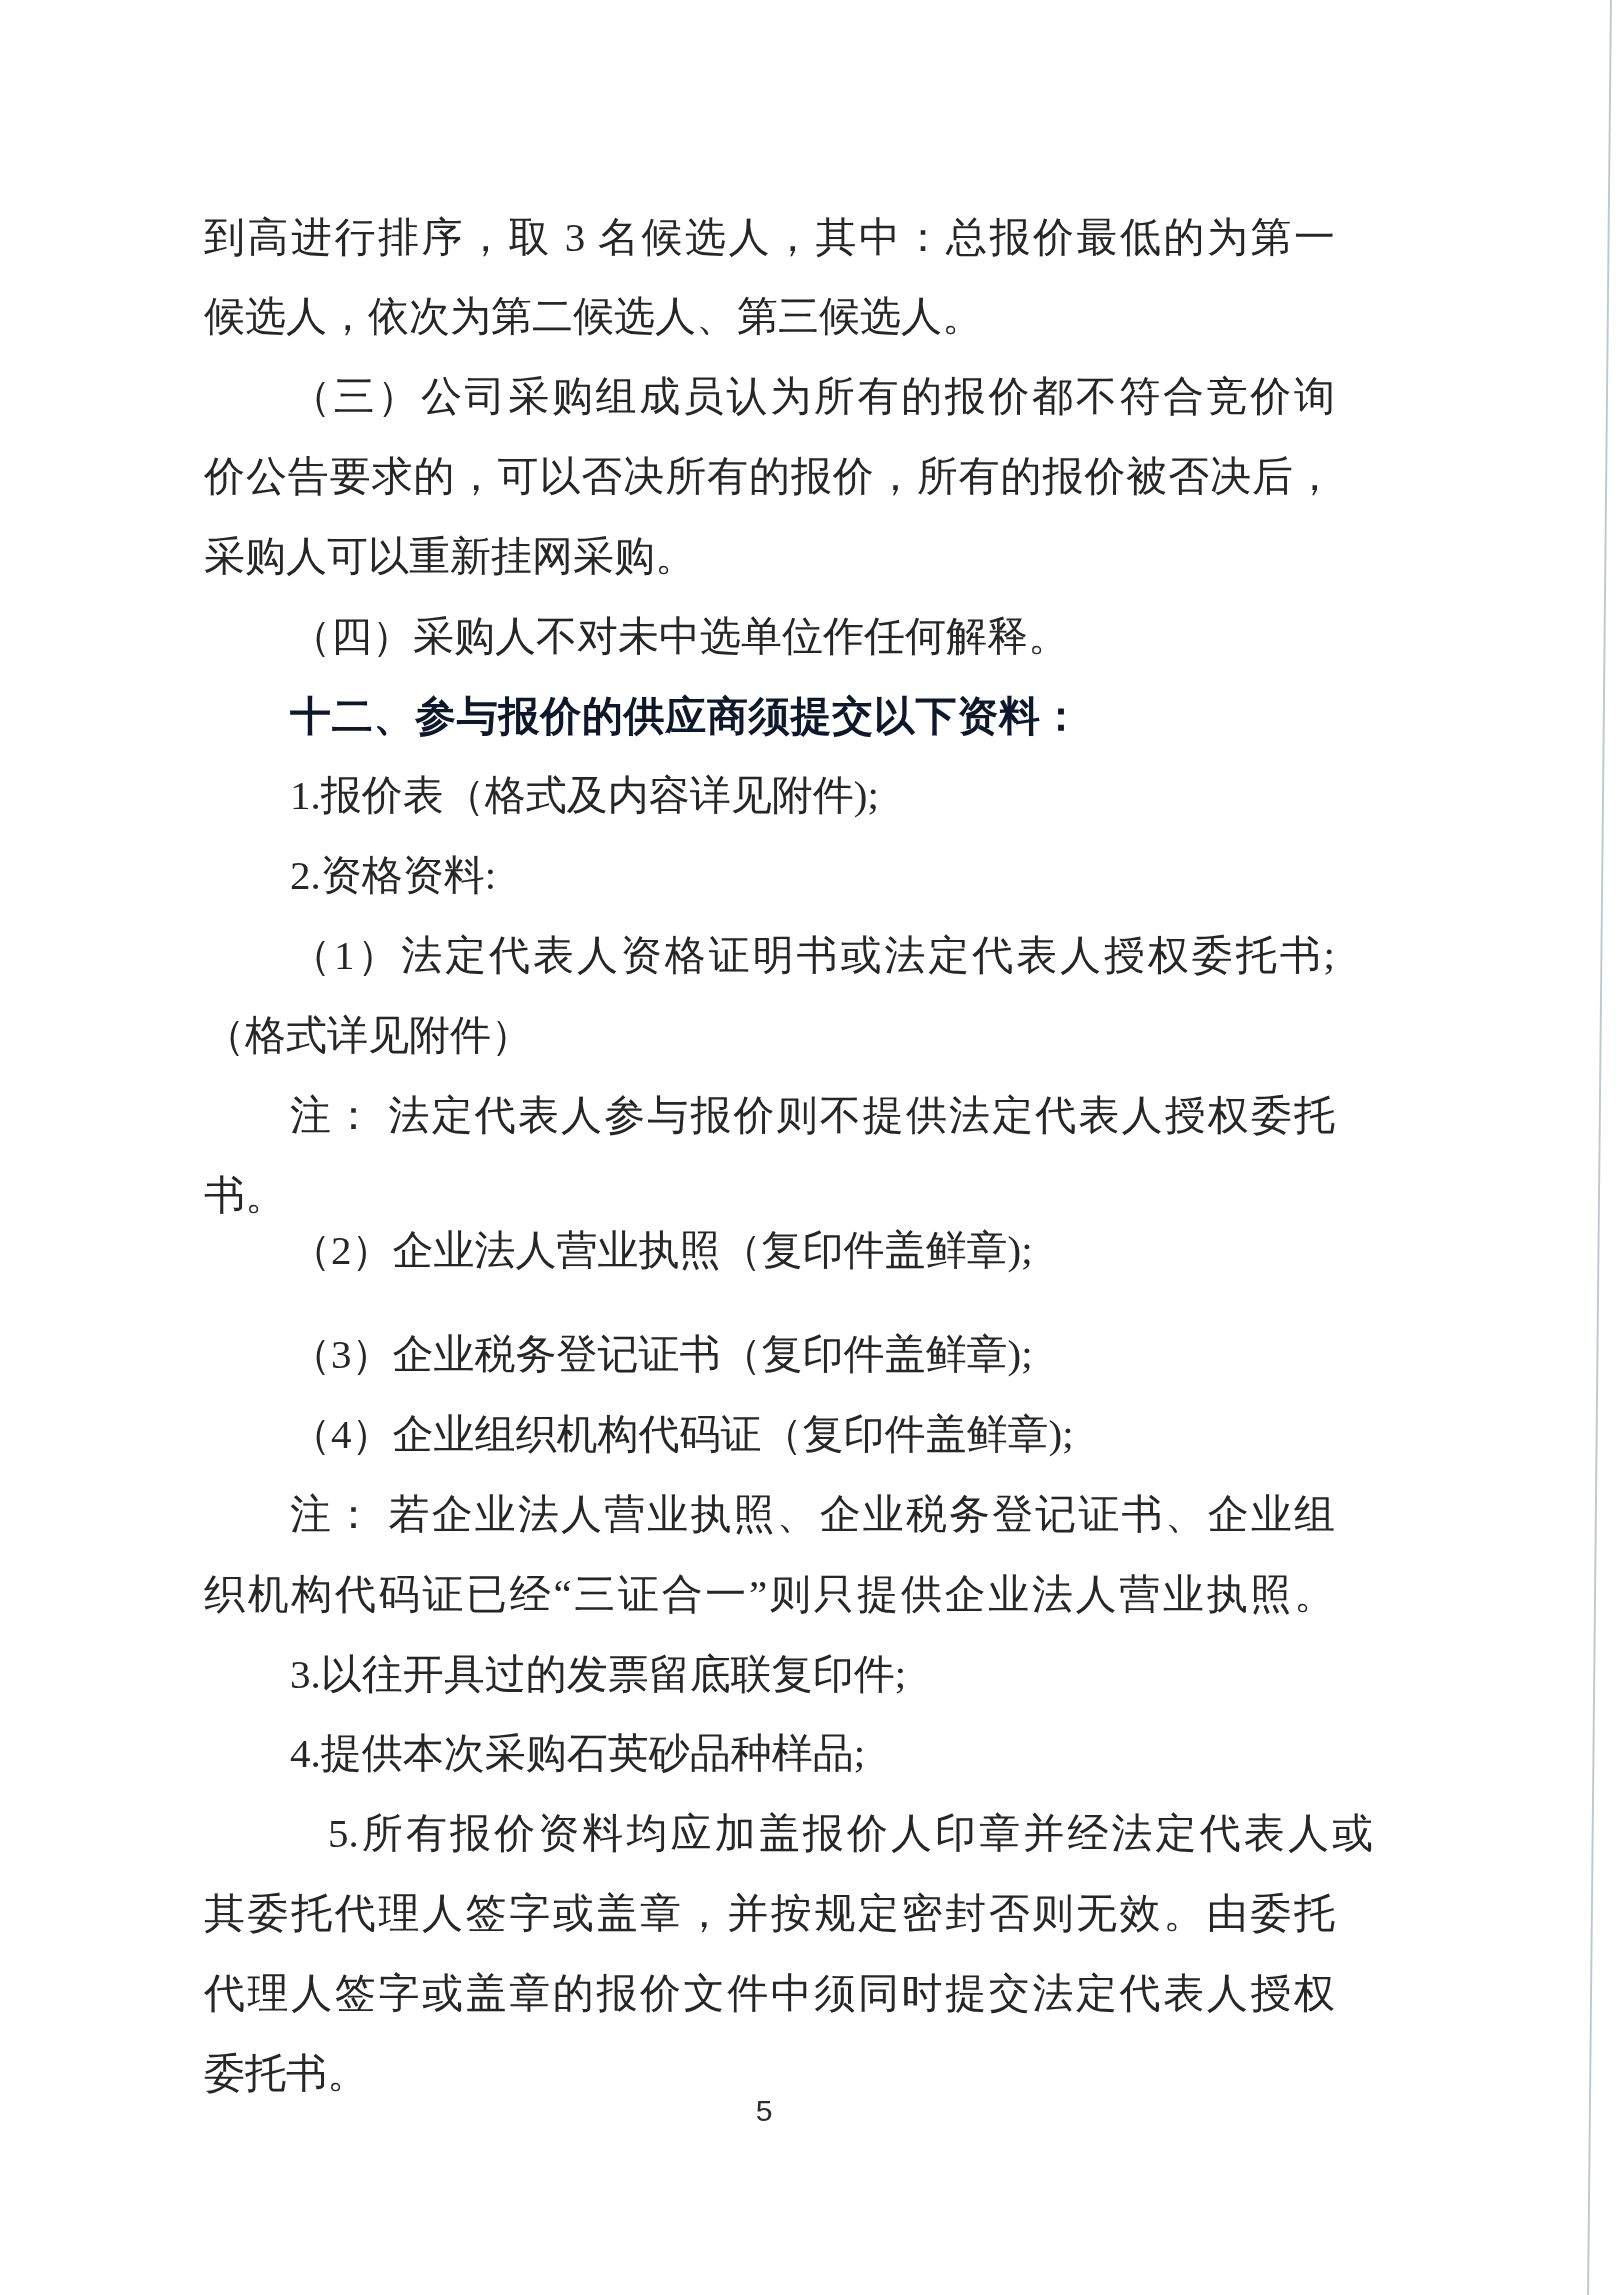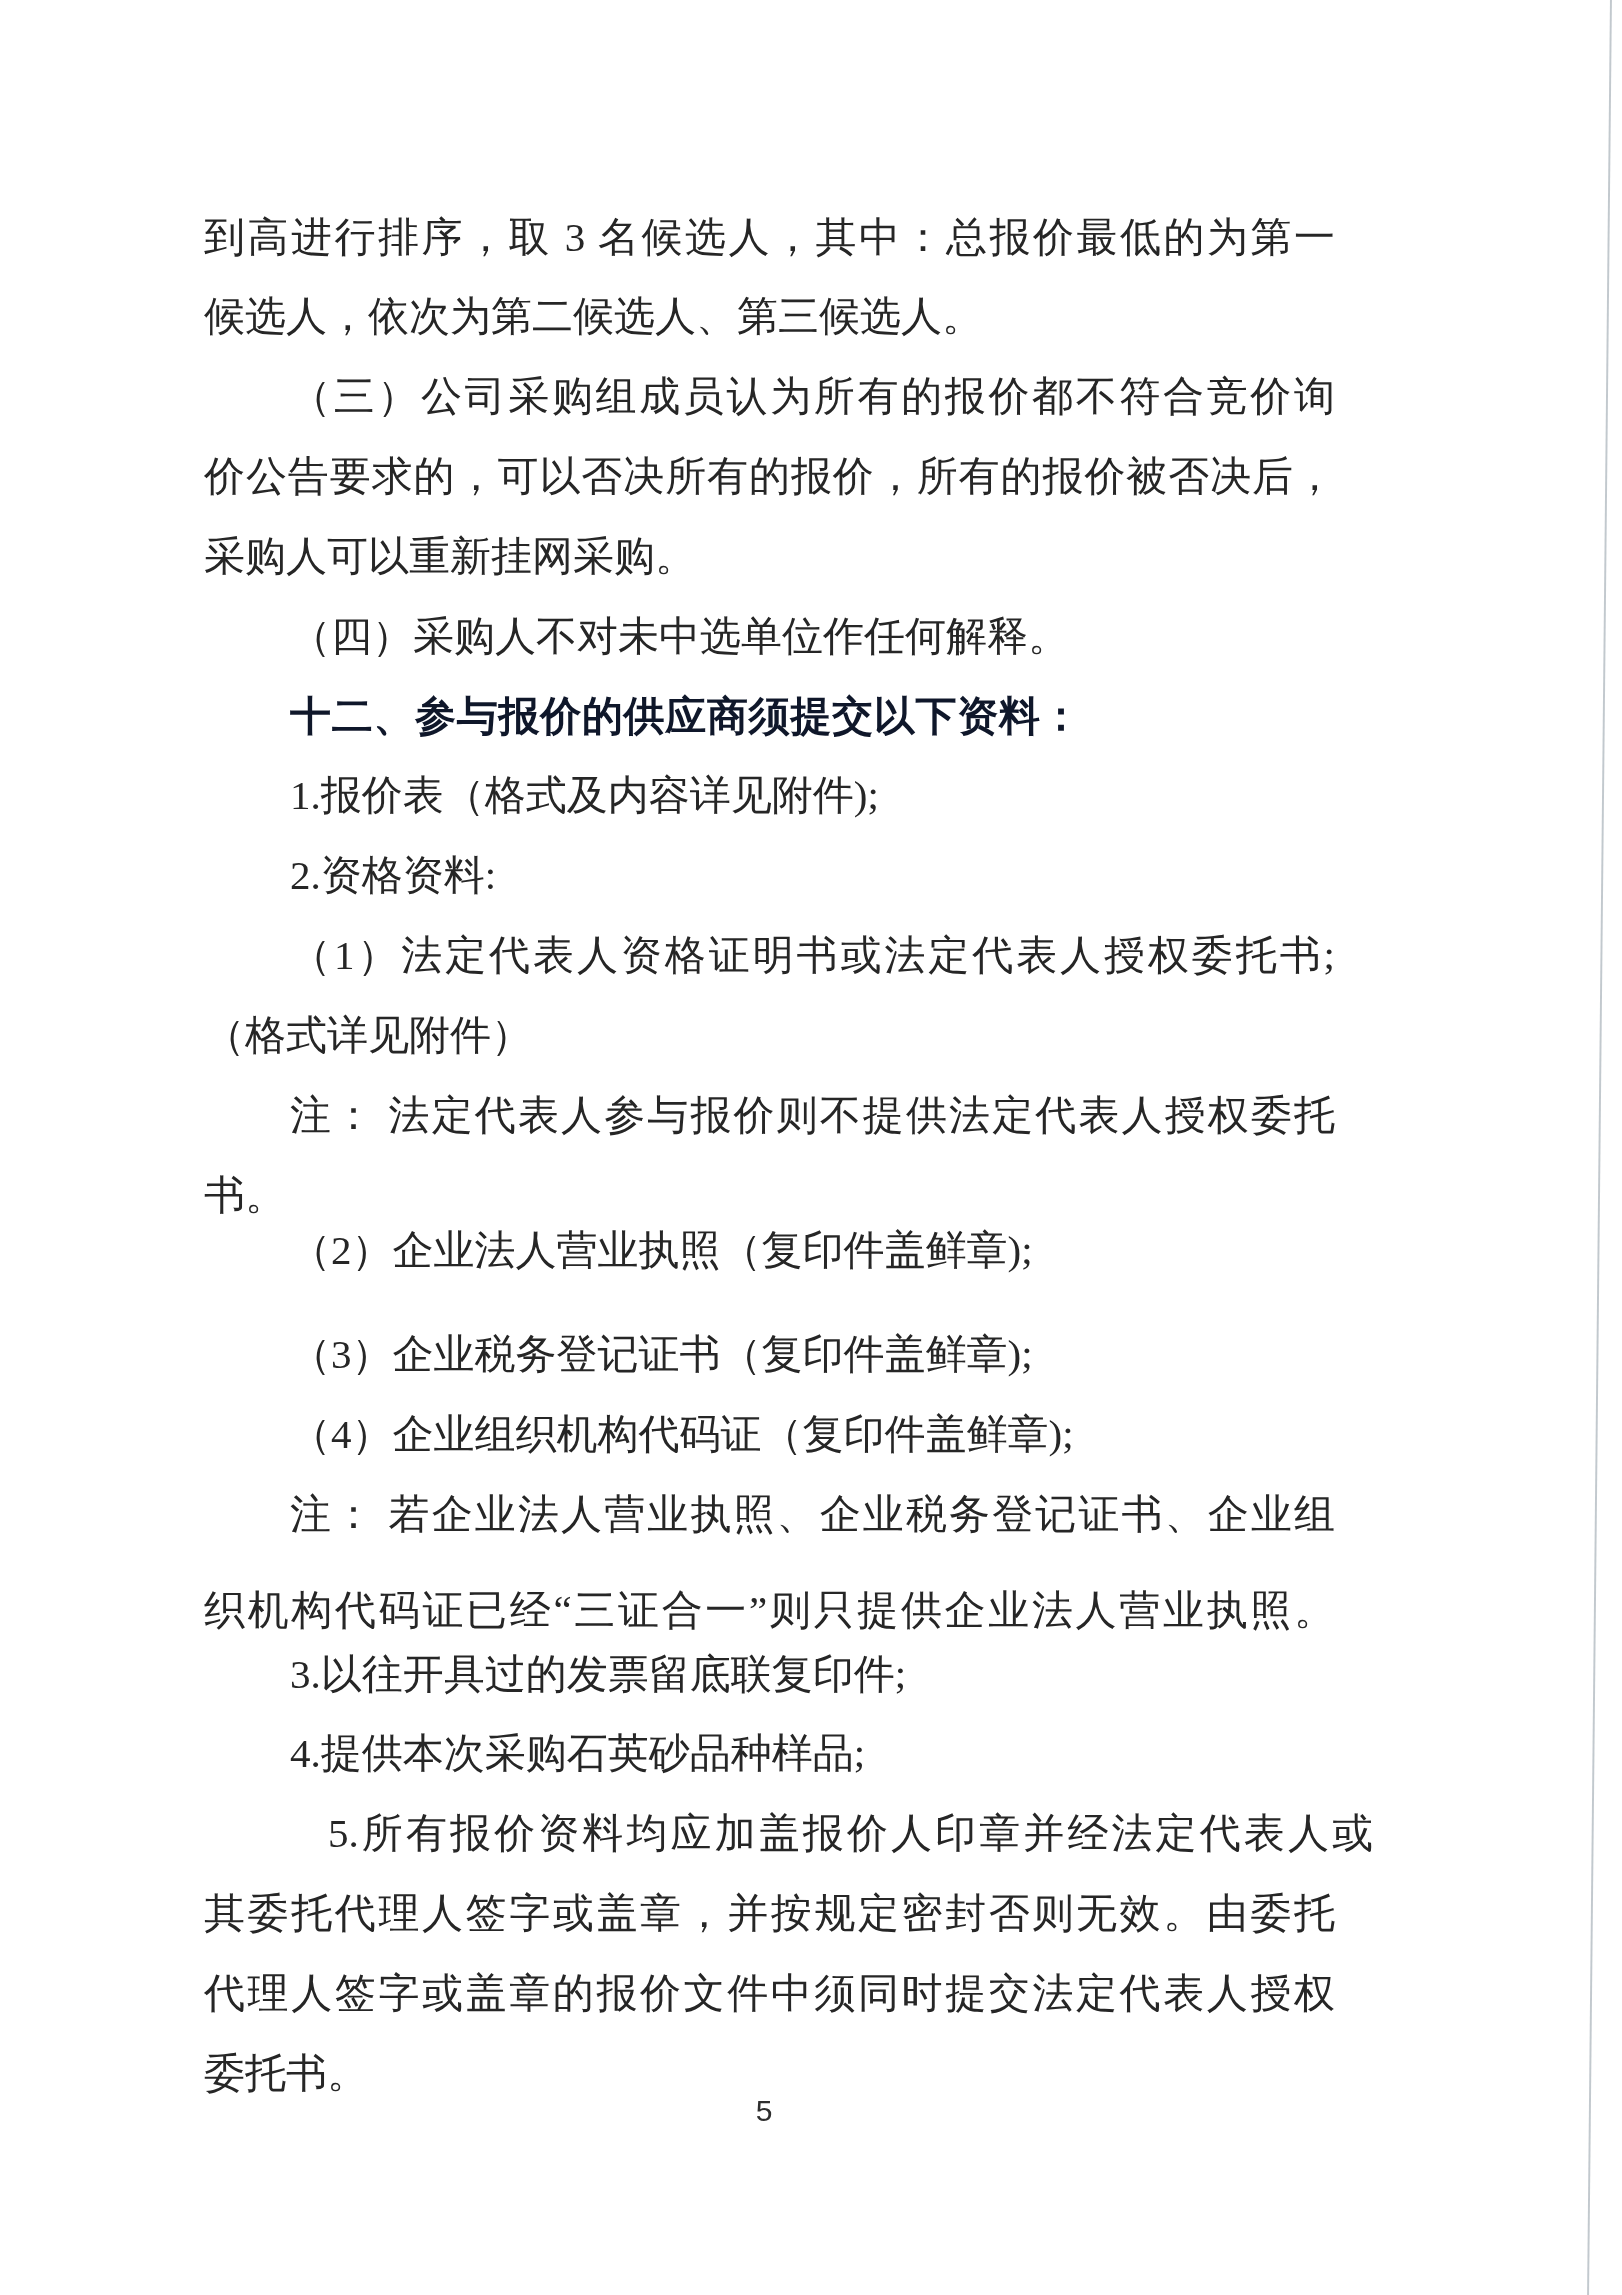--- a/index.html
+++ b/index.html
@@ -89,21 +89,21 @@
       <div class="line indent" style="top: 773px; text-align: center;">1.报价表（格式及内容详见附件);</div>
       <div class="line indent" style="top: 853px;">2.资格资料:</div>
       <div class="line indent justify" style="top: 933px;">（1）法定代表人资格证明书或法定代表人授权委托书;</div>
       <div class="line flush" style="top: 1013px;">（格式详见附件）</div>
       <div class="line indent justify" style="top: 1093px;">注： 法定代表人参与报价则不提供法定代表人授权委托</div>
       <div class="line flush" style="top: 1173px;">书。</div>
       <div class="line indent" style="top: 1196px; margin-top: 32px;">（2）企业法人营业执照（复印件盖鲜章);</div>
       <div class="line indent" style="top: 1332px;">（3）企业税务登记证书（复印件盖鲜章);</div>
       <div class="line indent" style="top: 1412px;">（4）企业组织机构代码证（复印件盖鲜章);</div>
       <div class="line indent justify" style="top: 1492px;">注： 若企业法人营业执照、企业税务登记证书、企业组</div>
-      <div class="line flush justify" style="top: 1572px; margin-top: 16px;">织机构代码证已经“三证合一”则只提供企业法人营业执照。</div>
+      <div class="line flush justify" style="top: 1572px;">织机构代码证已经“三证合一”则只提供企业法人营业执照。</div>
       <div class="line indent" style="top: 1652px;">3.以往开具过的发票留底联复印件;</div>
       <div class="line indent" style="top: 1731px;">4.提供本次采购石英砂品种样品;</div>
       <div class="line indent justify" style="top: 1811px; margin-left: 38px;">5.所有报价资料均应加盖报价人印章并经法定代表人或</div>
       <div class="line flush justify" style="top: 1891px;">其委托代理人签字或盖章，并按规定密封否则无效。由委托</div>
       <div class="line flush justify" style="top: 1971px;">代理人签字或盖章的报价文件中须同时提交法定代表人授权</div>
       <div class="line flush" style="top: 2051px;">委托书。</div>
     </div>
 
   <div class="page-number">5</div>
 </div>

